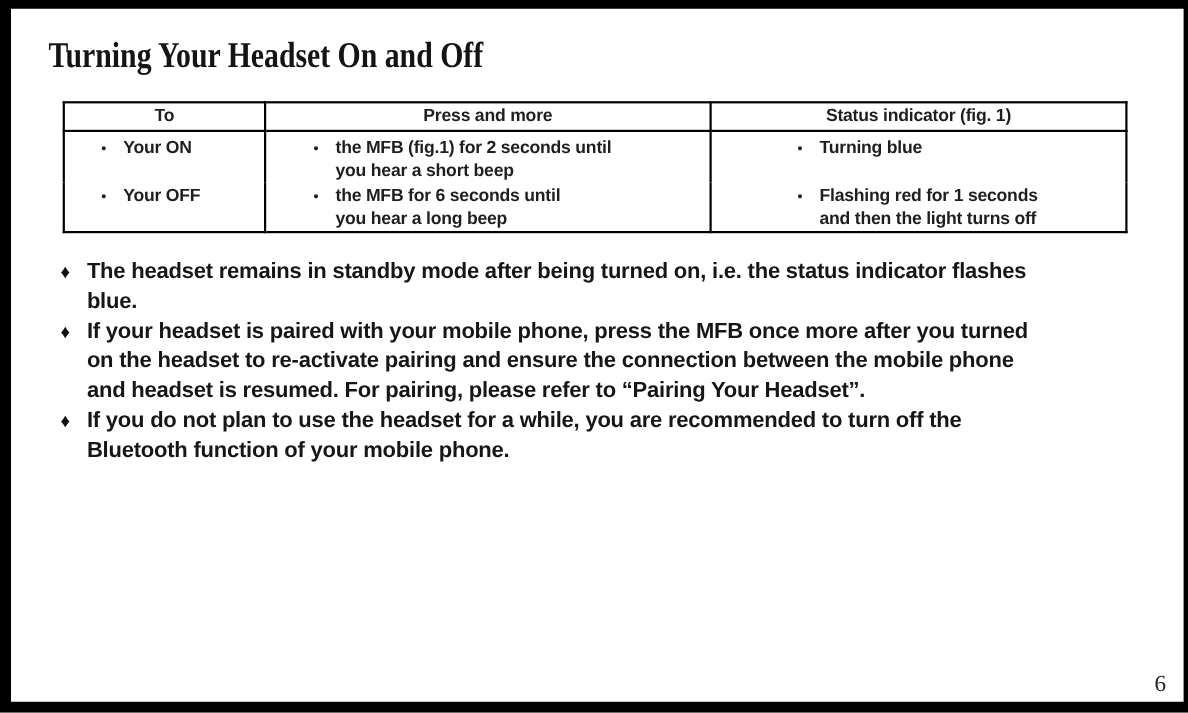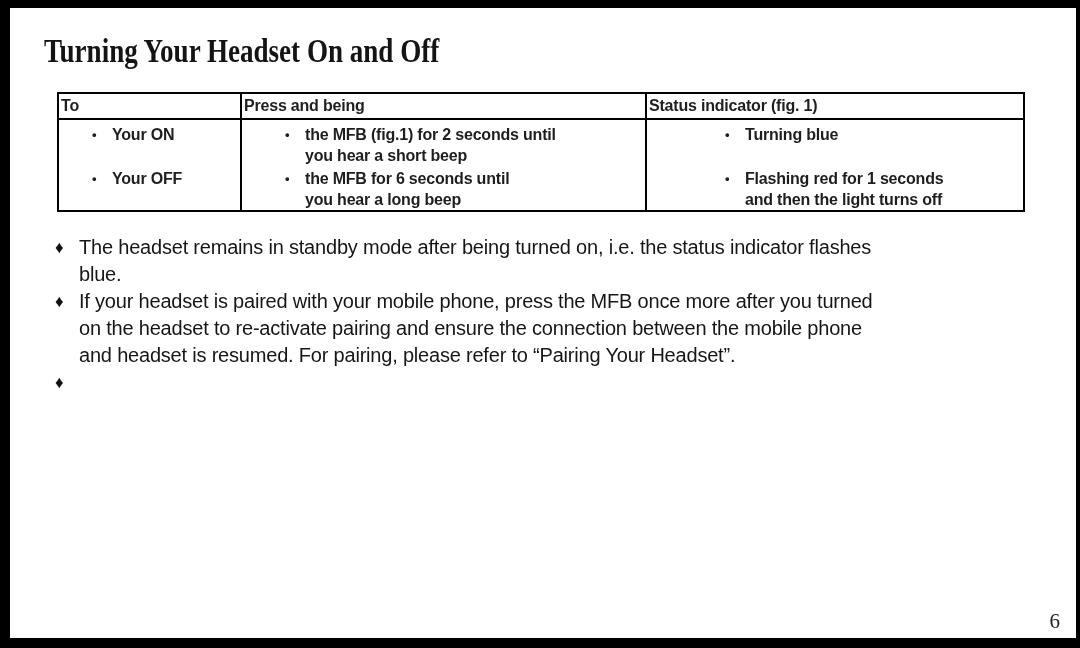--- a/index.html
+++ b/index.html
@@ -43,21 +43,21 @@
     font-size: 16px;
     font-weight: 700;
     letter-spacing: -0.2px;
     color: #1e1e1e;
   }
   table.onoff, table.onoff th, table.onoff td { border: 2px solid #000; }
   table.onoff tbody td { border-top: none; border-bottom: none; }
   table.onoff tbody tr.r2 td { border-bottom: 2px solid #000; }
   table.onoff th {
     height: 22px;
-    text-align: left;
+    text-align: center;
     vertical-align: middle;
     font-size: 16px;
     padding: 1px 2px;
   }
   table.onoff td {
     vertical-align: top;
     padding: 0;
   }
   tr.r1 td { height: 44px; }
   tr.r2 td { height: 42px; }
@@ -85,21 +85,21 @@
   .note { display: flex; align-items: flex-start; }
   .note .diamond {
     flex: 0 0 auto;
     width: 24px;
     font-size: 17px;
     line-height: 27px;
     color: #111;
   }
   .note .note-text {
     font-size: 20px;
-    font-weight: 400;
+    font-weight: 700;
     line-height: 27px;
     letter-spacing: -0.2px;
     color: #161616;
     white-space: pre;
   }
 
   
   .pageno {
     position: absolute;
     right: 16px;
@@ -118,21 +118,21 @@
 
   <table class="onoff">
     <colgroup>
       <col style="width:183px">
       <col style="width:405px">
       <col style="width:378px">
     </colgroup>
     <thead>
       <tr>
         <th>To</th>
-        <th>Press and being</th>
+        <th>Press and more</th>
         <th>Status indicator (fig. 1)</th>
       </tr>
     </thead>
     <tbody>
       <tr class="r1">
         <td class="c1">
           <div class="cell">
             <span class="dot">•</span>
             <span class="txt">Your ON</span>
           </div>
@@ -183,18 +183,20 @@
 blue.</div>
     </div>
     <div class="note">
       <span class="diamond">♦</span>
       <div class="note-text">If your headset is paired with your mobile phone, press the MFB once more after you turned
 on the headset to re-activate pairing and ensure the connection between the mobile phone
 and headset is resumed. For pairing, please refer to “Pairing Your Headset”.</div>
     </div>
     <div class="note">
       <span class="diamond">♦</span>
+      <div class="note-text">If you do not plan to use the headset for a while, you are recommended to turn off the
+Bluetooth function of your mobile phone.</div>
     </div>
   </div>
 
   <div class="pageno">6</div>
 
 </div>
 
 </body></html>

